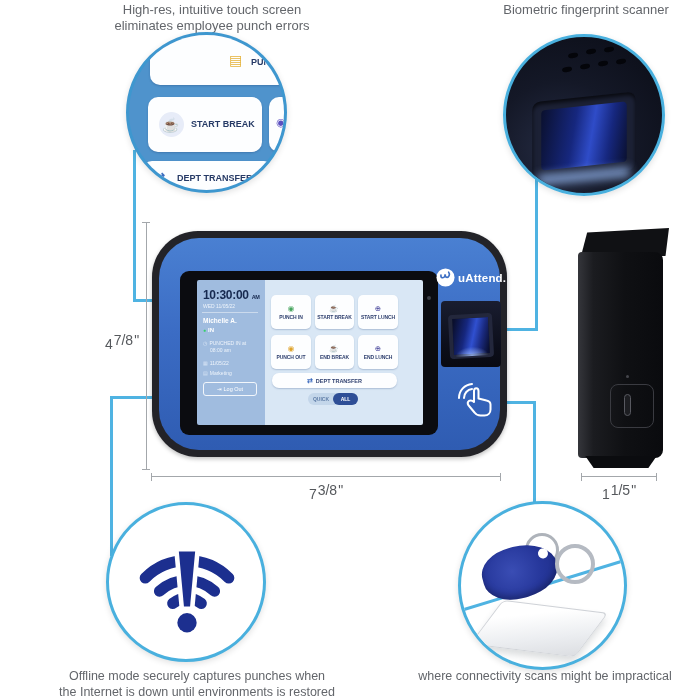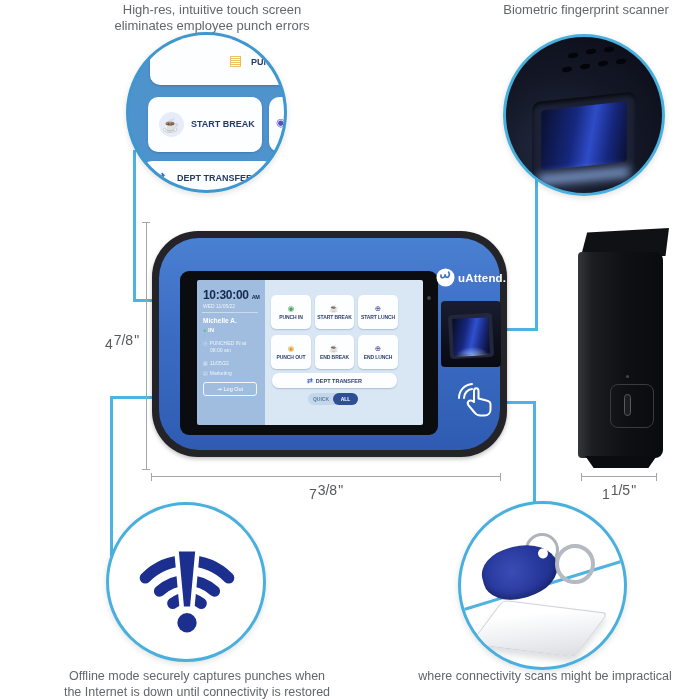--- a/index.html
+++ b/index.html
@@ -126,21 +126,21 @@
 
   <div class="caption" style="left:83px;top:2px;width:210px;">
     <div>High-res, intuitive touch screen</div>
     <div>eliminates employee punch errors</div>
   </div>
   <div class="caption" style="left:452px;top:2px;width:220px;">
     <div>Biometric fingerprint scanner</div>
   </div>
   <div class="caption" style="left:14px;top:668px;width:318px;font-size:12.5px;">
     <div>Offline mode securely captures punches when</div>
-    <div>the Internet is down until connectivity is restored</div>
+    <div>the Internet is down until environments is restored</div>
   </div>
   <div class="caption" style="left:355px;top:668px;width:332px;font-size:12.5px;">
     <div>where connectivity scans might be impractical</div>
   </div>
 
   <div class="leader" style="left:109px;top:150px;width:2.5px;height:151px;"></div>
   <div class="leader" style="left:109px;top:299px;width:56px;height:2.5px;"></div>
   <div class="leader" style="left:511px;top:178px;width:2.5px;height:152px;"></div>
   <div class="leader" style="left:469px;top:328px;width:45px;height:2.5px;"></div>
   <div class="leader" style="left:86px;top:396px;width:46px;height:2.5px;"></div>

